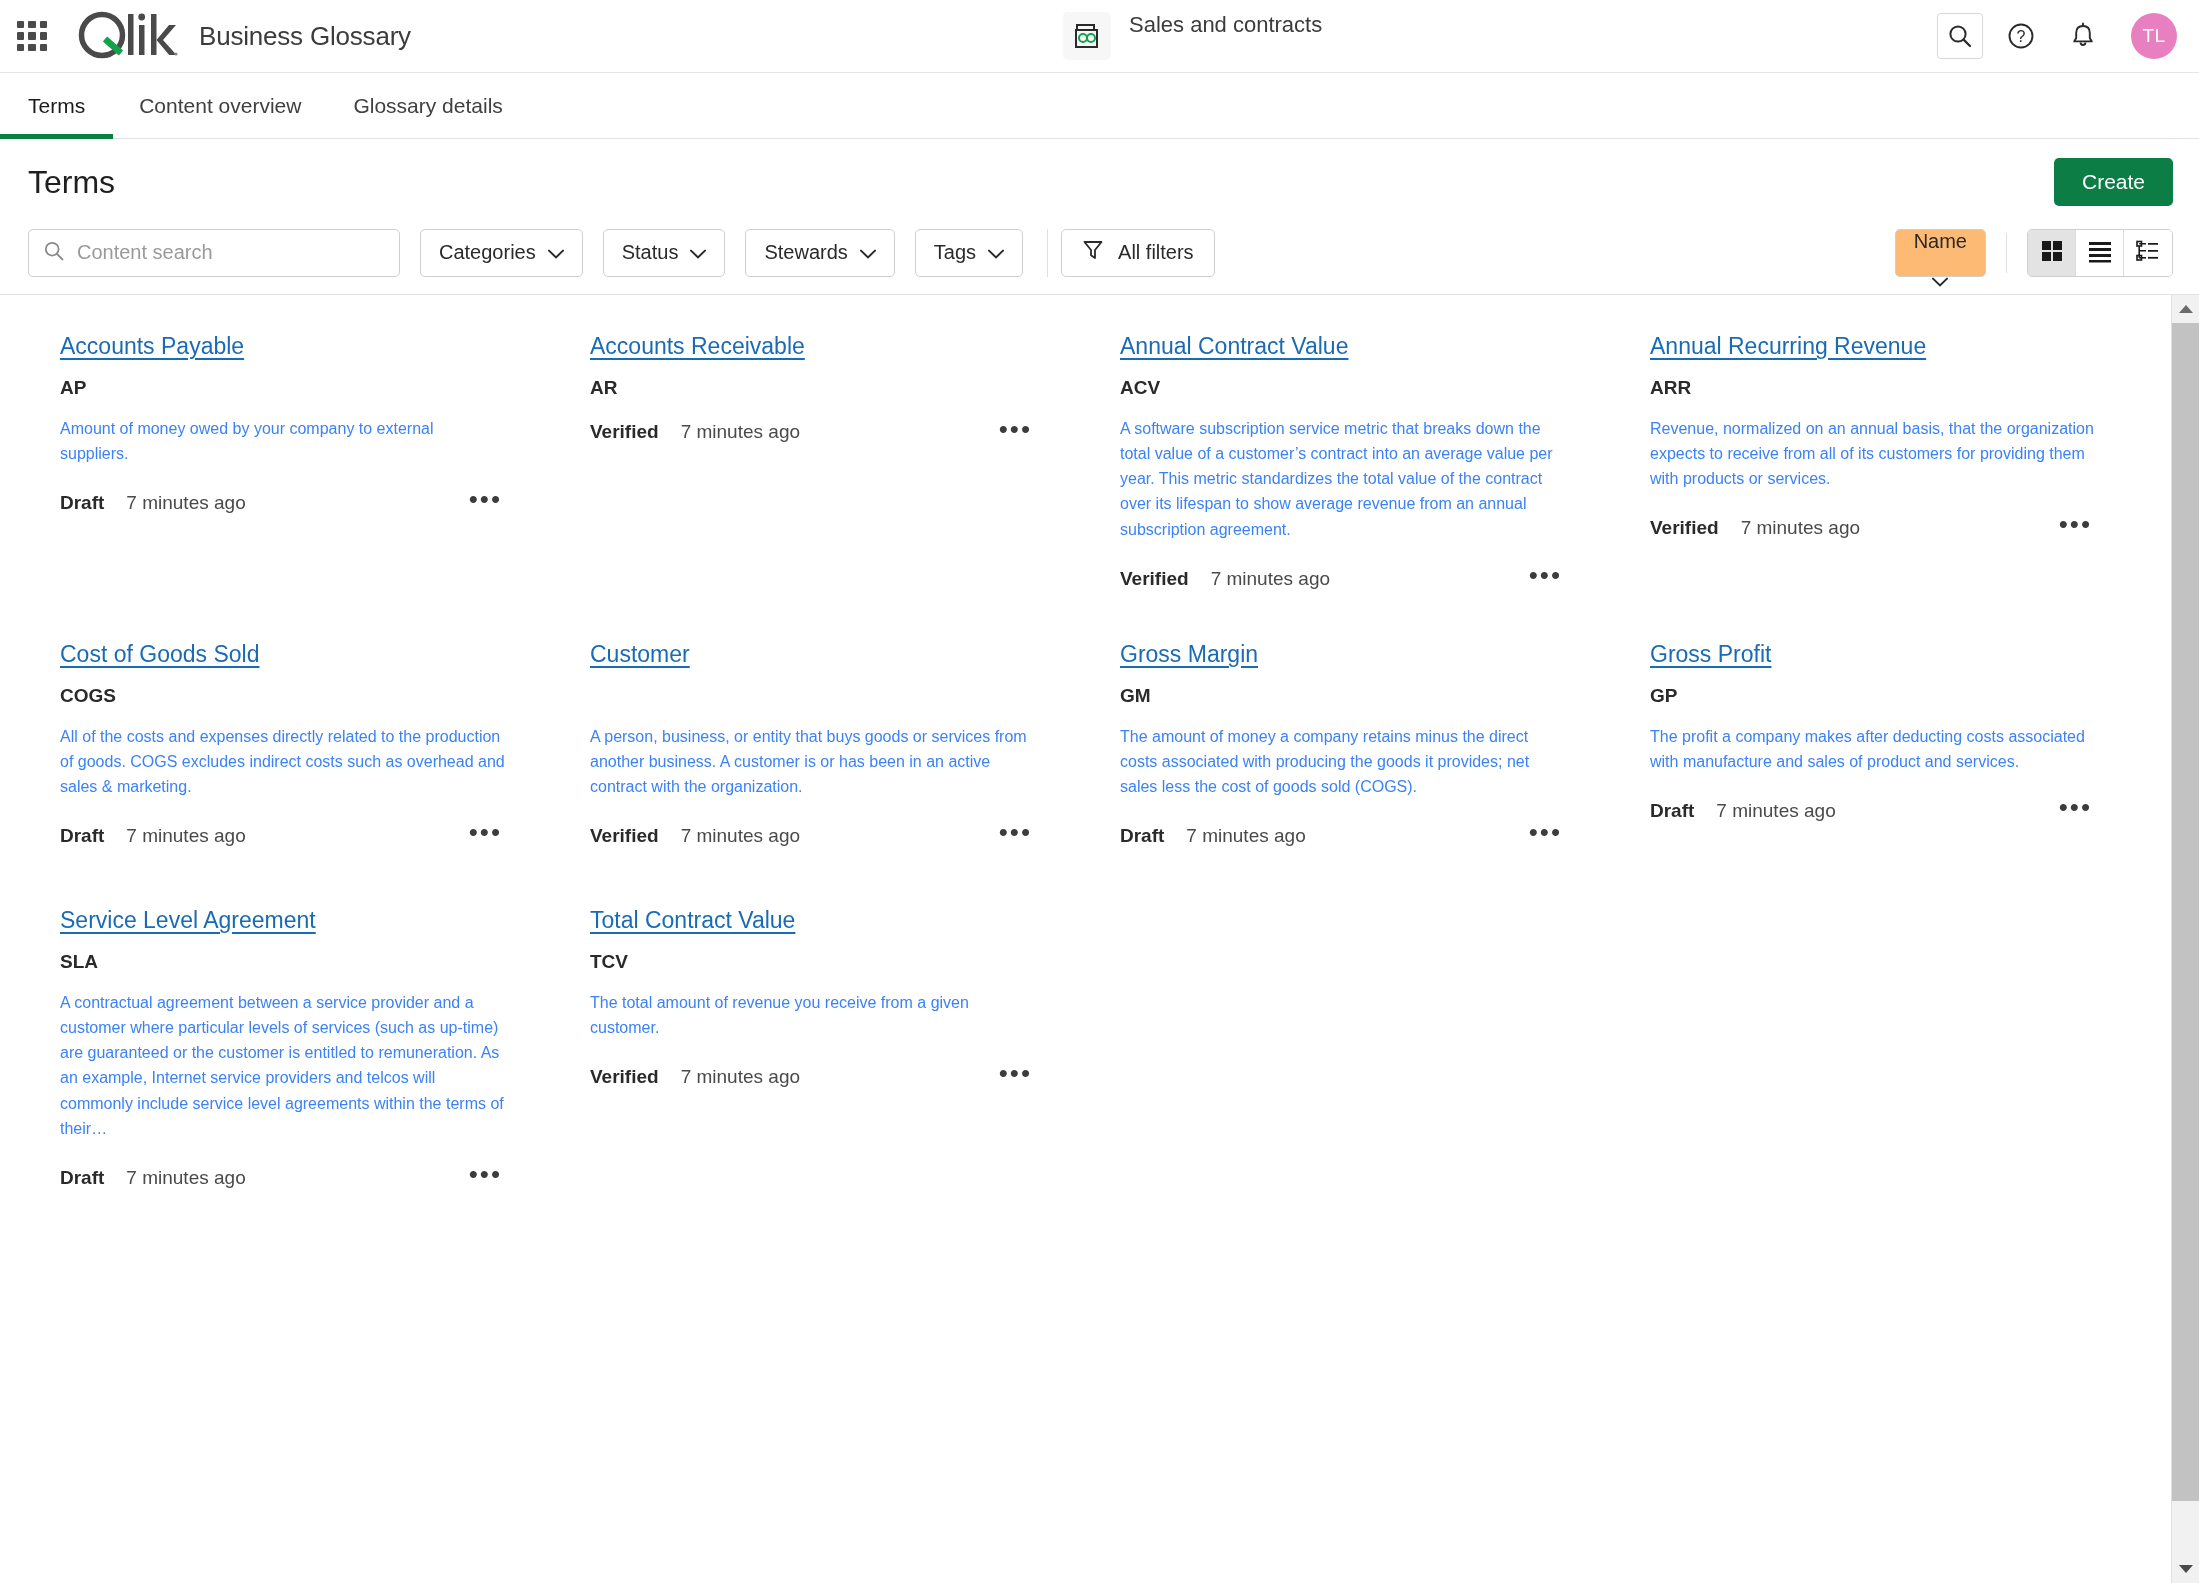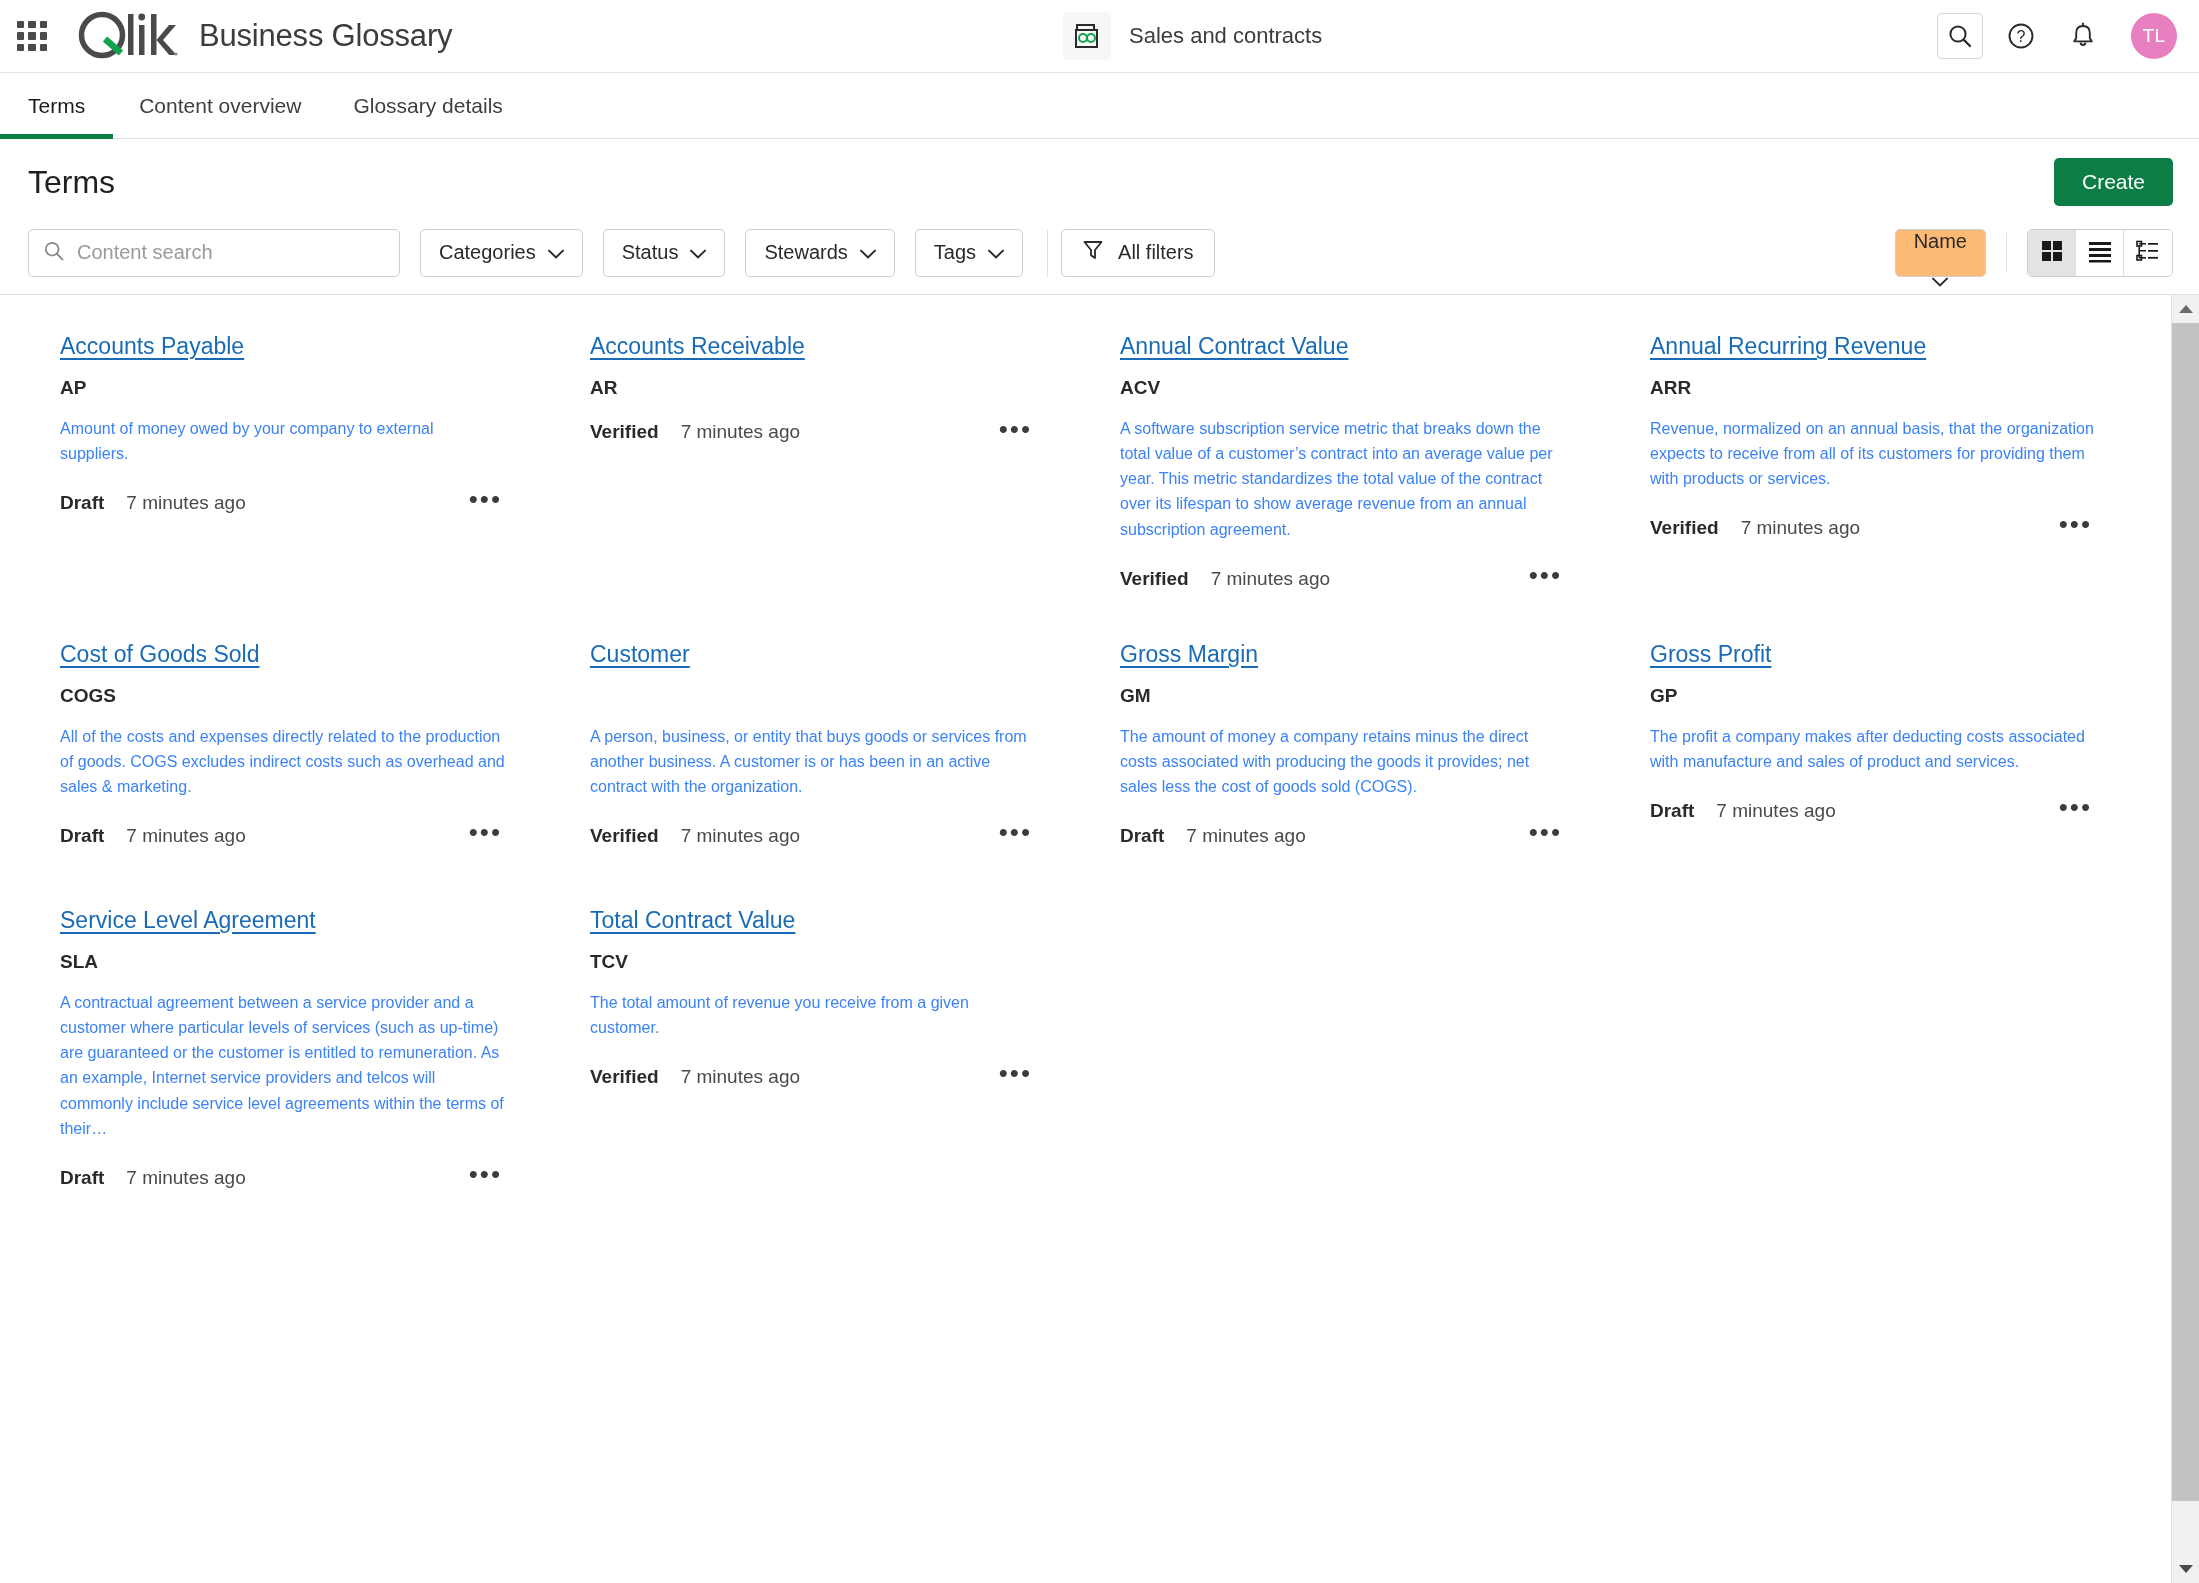--- a/index.html
+++ b/index.html
@@ -34,32 +34,32 @@
   .qlik-logo {
     margin-left: 28px;
     display: flex;
     align-items: baseline;
     height: 54px;
   }
   .qlik-logo svg { display: block; }
 
   .app-title {
     margin-left: 20px;
-    font-size: 31px;
+    font-size: 26px;
     color: #3c3c3c;
     letter-spacing: -0.2px;
     font-weight: 400;
   }
 
   .space-chip {
     position: absolute;
     left: 1063px;
     top: 12px;
     display: flex;
-    align-items: center;
+    align-items: flex-start;
     height: 48px;
     cursor: pointer;
   }
   .space-icon-box {
     width: 48px; height: 48px;
     background: #f7f7f7;
     border-radius: 5px;
     display: flex; align-items: center; justify-content: center;
   }
   .space-name {

